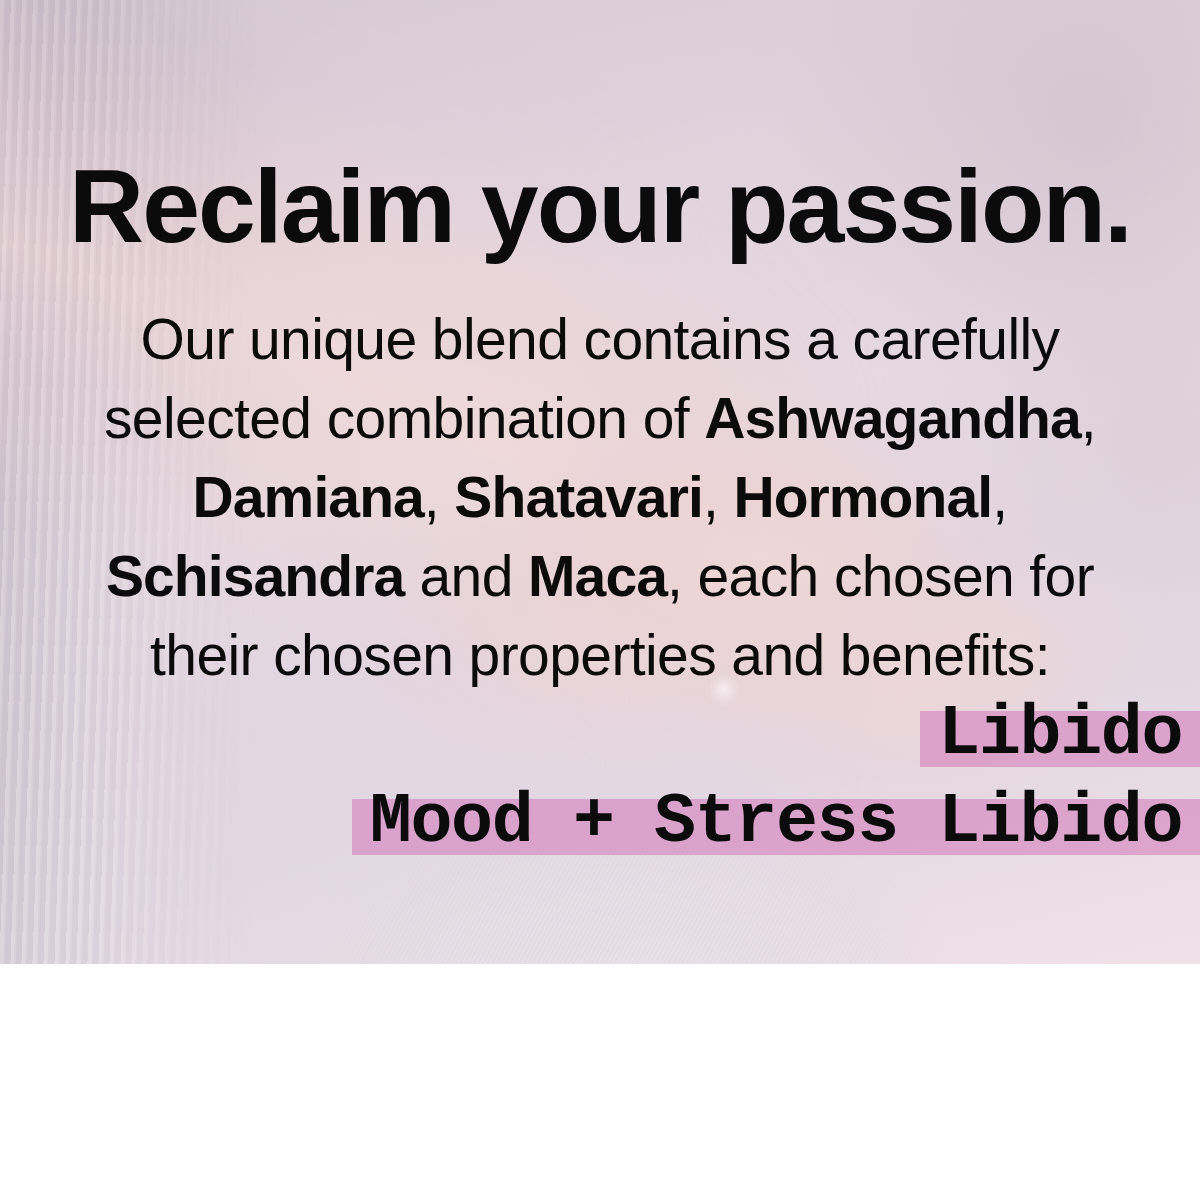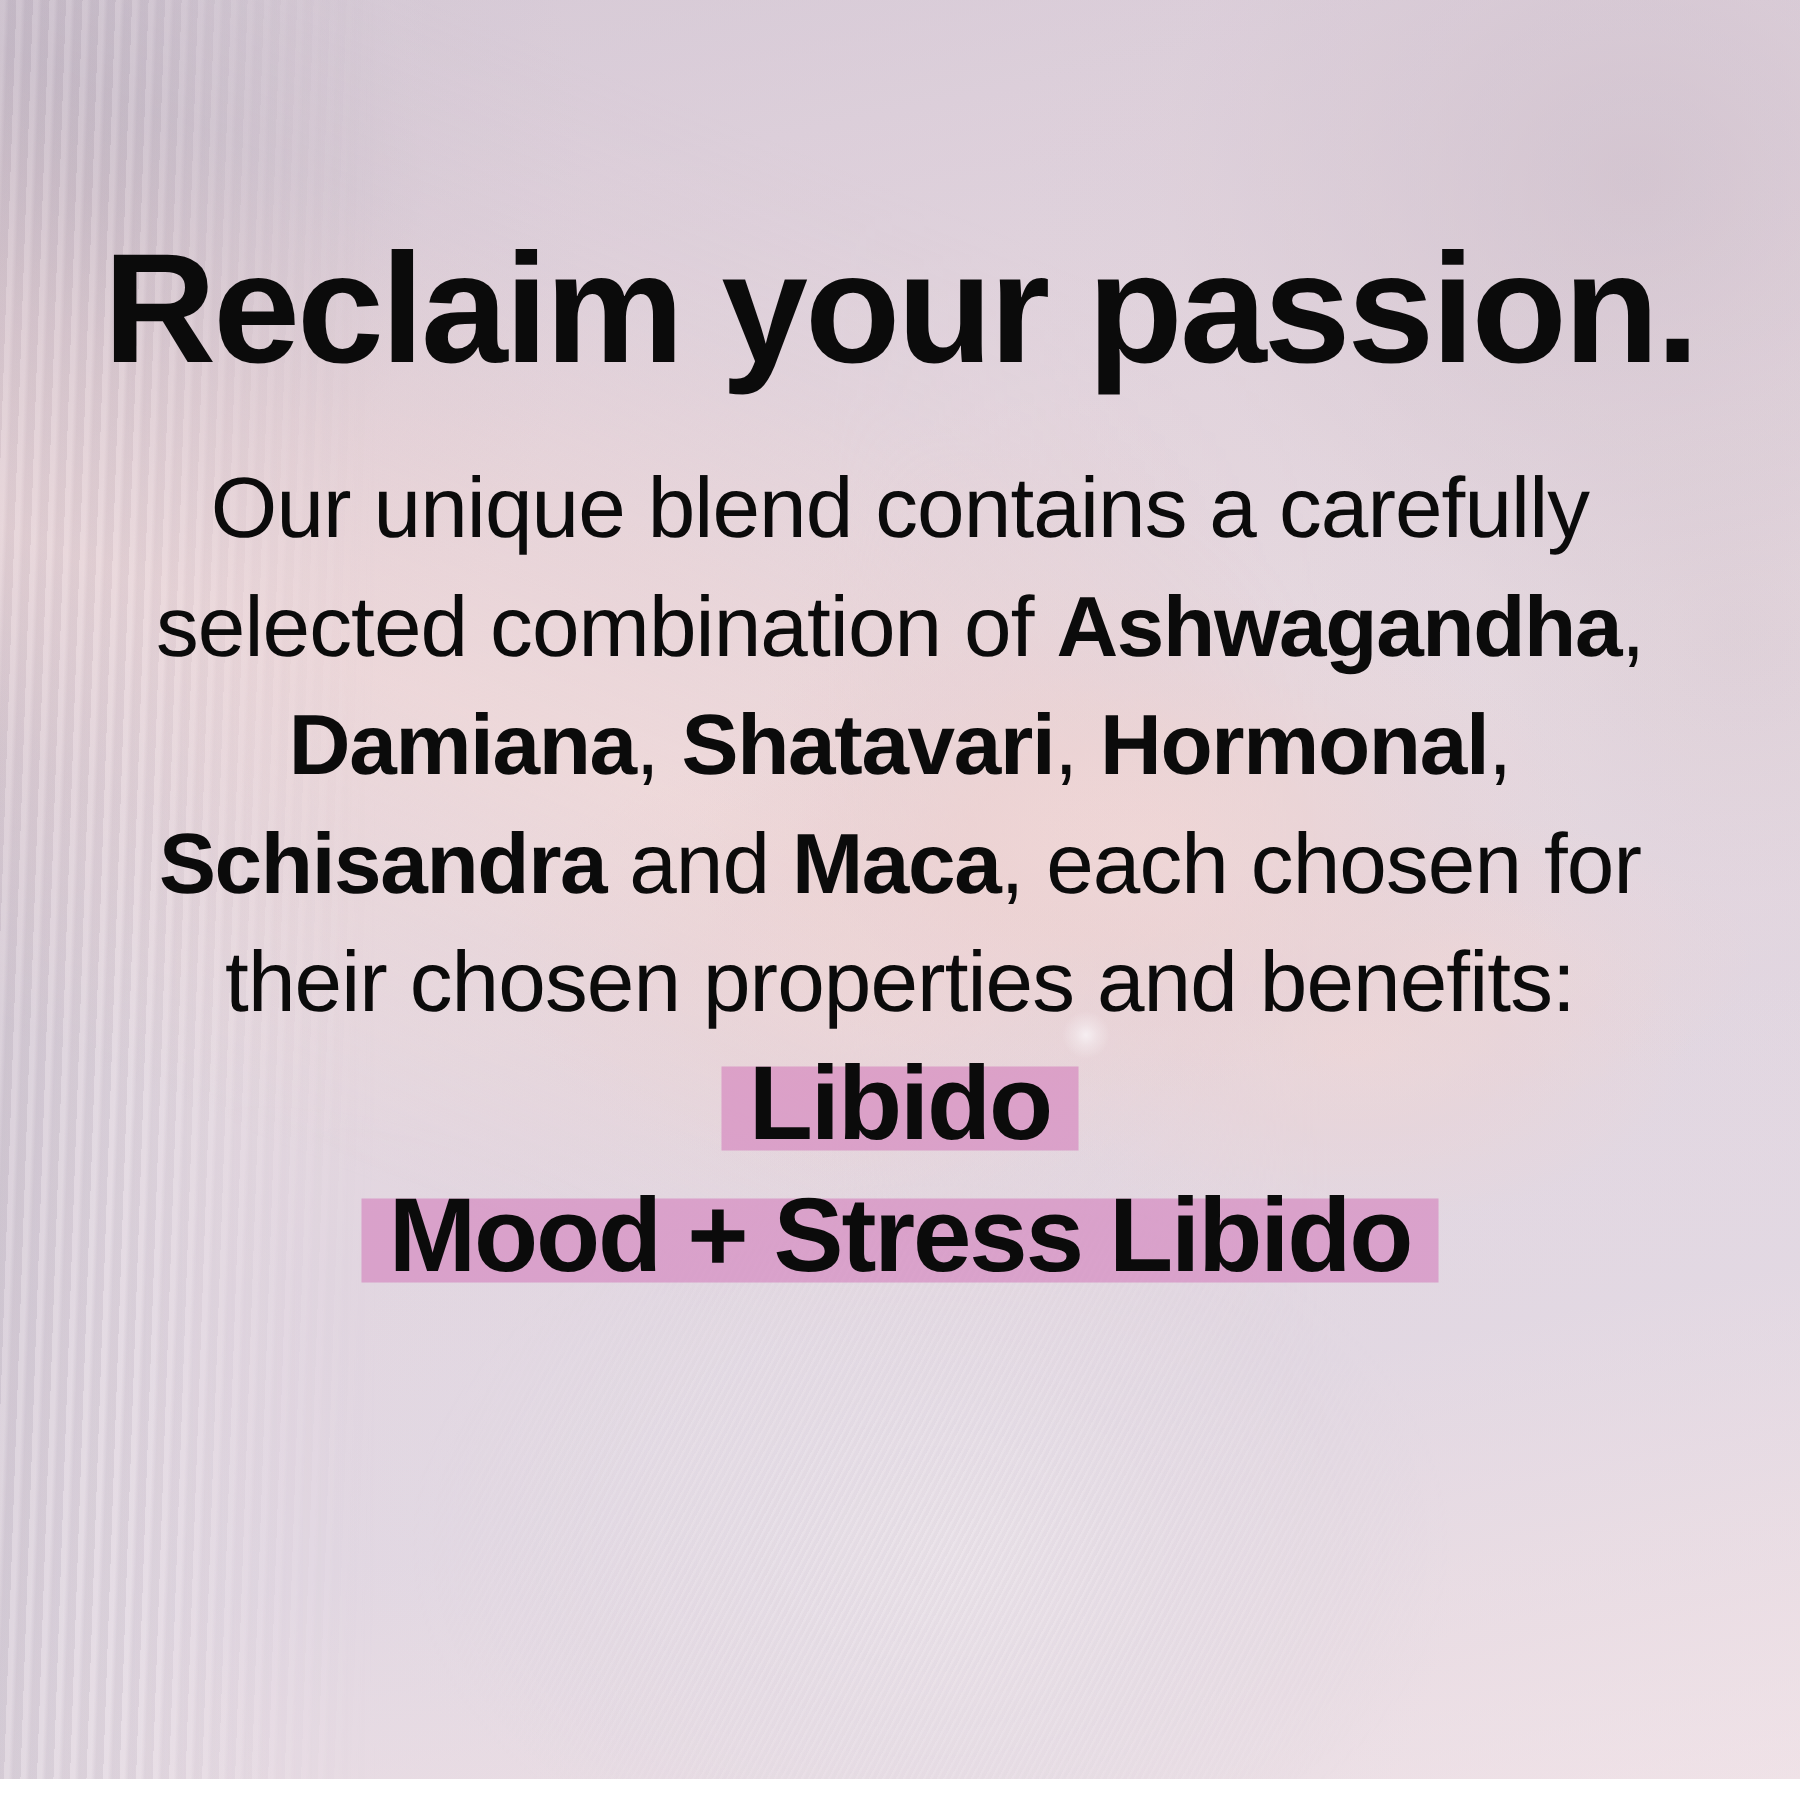--- a/index.html
+++ b/index.html
@@ -5,21 +5,21 @@
 <style>
   html, body {
     margin: 0;
     padding: 0;
     background: #ffffff;
   }
 
   #poster {
     position: relative;
     width: 1200px;
-    height: 1186px;
+    height: 964px;
     overflow: hidden;
     font-family: "Liberation Sans", "DejaVu Sans", sans-serif;
     background: #ded5e0;
   }
 
   
   .bg-layer {
     position: absolute;
     inset: 0;
     pointer-events: none;
@@ -227,21 +227,22 @@
     position: absolute;
     top: 700px;
     left: 0;
     right: 0;
   }
 
   .benefit-row {
     height: 88px;
     display: flex;
     align-items: flex-start;
-    justify-content: center;
+    justify-content: flex-end;
+    font-family: Liberation Mono, monospace;
   }
 
   .benefit-mark {
     display: inline-block;
     position: relative;
     font-size: 70px;
     font-weight: 700;
     letter-spacing: -1.4px;
     line-height: 1;
     padding: 0 18px;

